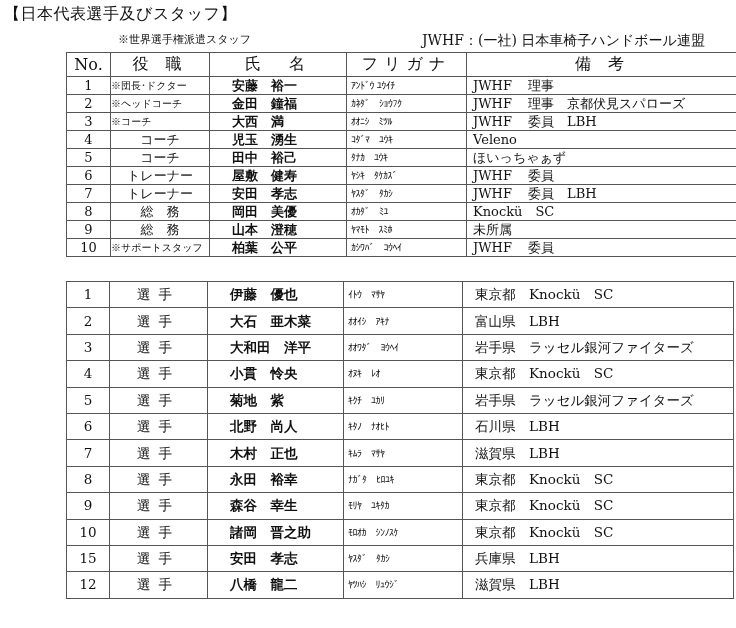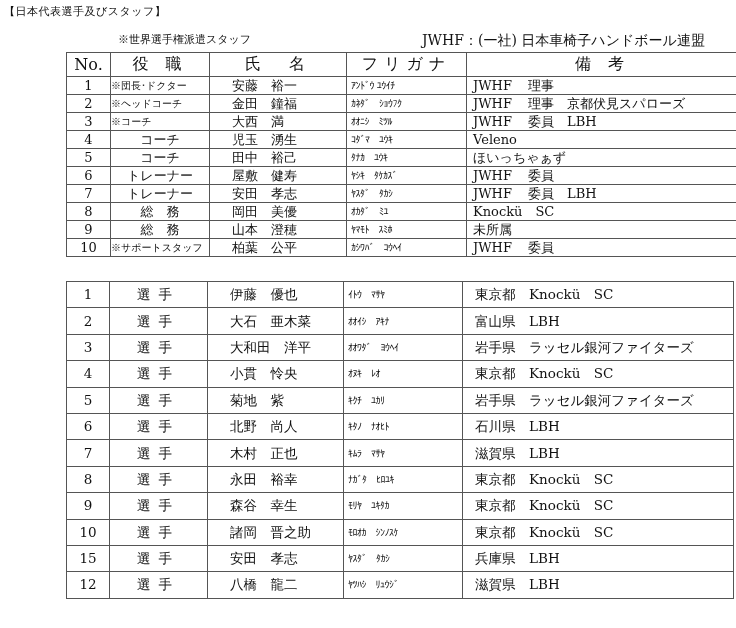--- a/index.html
+++ b/index.html
@@ -1,36 +1,36 @@
 <!DOCTYPE html>
 <html><head>
 <meta charset="utf-8">
 <style>
   html, body { margin:0; padding:0; background:#ffffff; }
   body { width:736px; height:628px; position:relative; overflow:hidden;
          font-family: "DejaVu Serif", "Liberation Serif", serif; color:#111; }
-  .title { position:absolute; left:4px; top:4px; font-size:11px; letter-spacing:0.5px; }
+  .title { position:absolute; left:4px; top:4px; font-size:16px; letter-spacing:0.5px; }
   .subtitle-left { position:absolute; left:118px; top:32px; font-size:11px; }
   .subtitle-right { position:absolute; left:422px; top:32px; font-size:14px; white-space:nowrap; }
   table { position:absolute; border-collapse:collapse; table-layout:fixed; }
   td, th { border:1.3px solid #555; padding:0; font-weight:normal; white-space:nowrap; overflow:hidden; }
   #staff-table { left:66px; top:52px; width:667px; }
   #staff-table th { height:23px; font-size:16px; }
   #staff-table td { height:17px; font-size:13px; line-height:17px; }
   #player-table { left:66px; top:281px; width:667px; }
   #player-table td { height:25.4px; font-size:13.5px; line-height:25px; }
   .c-no { width:43px; text-align:center; }
   .c-role { width:98px; }
   .c-name { width:136px; }
   .c-kana { width:119px;margin-left:7px; }
   .c-note { width:271px; }
   th.c-role, th.c-name, th.c-kana, th.c-note { text-align:center; letter-spacing:6px; }
   .role-cell { text-align:center; }
   .role-small { font-size:10px !important; text-align:left; padding-left:0; }
-  .name-cell { padding-left:22px; font-size:14px; word-spacing:10px; }
+  .name-cell { padding-left:22px; font-size:14px; word-spacing:10px;font-weight:bold; }
   .kana-cell { padding-left:4px; font-size:10px !important; font-family:"DejaVu Sans", sans-serif; transform-origin:left; letter-spacing:-0.5px; }
   .note-cell { padding-left:6px; word-spacing:12px; }
   #player-table .name-cell { padding-left:22px; }
   #player-table .role-cell { letter-spacing:8px; }
   #player-table .note-cell { padding-left:12px; }
 </style>
 </head>
 <body>
 
 <div class="title">【日本代表選手及びスタッフ】</div>

